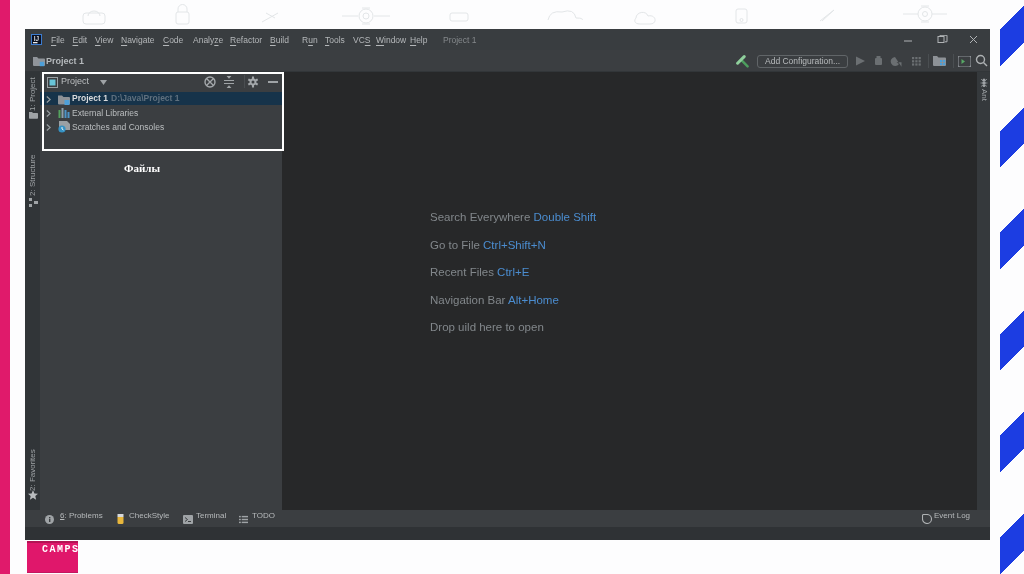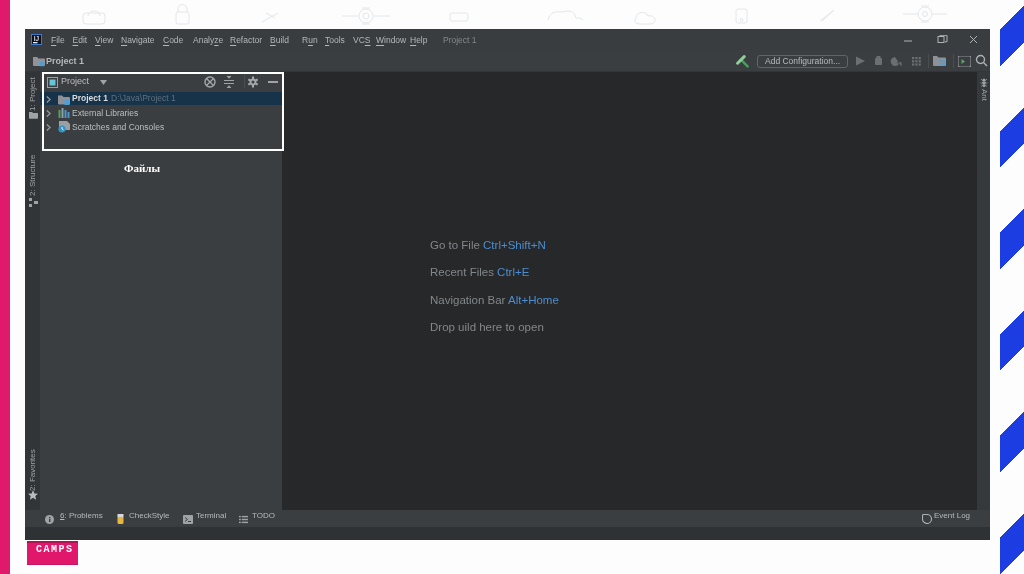--- a/index.html
+++ b/index.html
@@ -216,21 +216,21 @@
         <div class="abs" style="top:20px;left:6px;width:9px;height:13px;">
           <svg width="5" height="7" viewBox="0 0 5 7" style="margin-top:3.5px">
               <path d="M0.8 0.5 L4.2 3.5 L0.8 6.5" fill="none" stroke="#9aa0a3" stroke-width="1.1"></path>
             </svg>
         </div>
         <svg class="abs" style="left:18px;top:21.5px" width="12" height="11" viewBox="0 0 12 11">
           <path d="M0 1.5 h4 l1.5 1.5 H11 a1 1 0 0 1 1 1 V9.5 a1 1 0 0 1 -1 1 H1 a1 1 0 0 1 -1 -1 z" fill="#8e9297"></path>
           <rect x="6.5" y="6" width="5" height="5" fill="#4e9fd8"></rect>
         </svg>
         <span class="abs" style="left:32px;top:20px;font-size:8.5px;line-height:13px;color:#d8dadc;font-weight:bold;">Project 1</span>
-        <span class="abs" style="left:71px;top:20px;font-size:8.5px;line-height:13px;color:#5f707e;">D:\Java\Project 1</span>
+        <span class="abs" style="left:71px;top:20px;font-size:8.5px;line-height:13px;color:#5f707e;font-weight:bold;">D:\Java\Project 1</span>
 
         <div class="abs" style="top:34px;left:6px;width:9px;height:13px;">
           <svg width="5" height="7" viewBox="0 0 5 7" style="margin-top:3.5px">
               <path d="M0.8 0.5 L4.2 3.5 L0.8 6.5" fill="none" stroke="#9aa0a3" stroke-width="1.1"></path>
             </svg>
         </div>
         <svg class="abs" style="left:18px;top:35px" width="12" height="12" viewBox="0 0 12 12">
           <g>
             <rect x="0.5" y="3" width="2" height="8" fill="#55a25f"></rect>
             <rect x="3.5" y="1" width="2" height="10" fill="#8ea0ab"></rect>
@@ -265,20 +265,21 @@
             <path d="M1 1 L3 3 M7 1 L5 3 M0.5 5 h2 M5.5 5 h2 M1 8.5 L3 7 M7 8.5 L5 7" stroke="#9fa3a6" stroke-width="0.7" fill="none"></path>
           </g>
         </svg>
         <div class="abs vtext2" style="left:2.5px;top:17px;height:14px;">Ant</div>
       </div>
 
       <div class="abs" id="whitebox"></div>
 
       <div class="abs" style="left:99px;top:90px;color:#fff;font-weight:bold;font-size:11px;font-family:Liberation Serif, serif;">Файлы</div>
 
+      <div class="shrow" style="top:137px;"><span class="sh-label">Search Everywhere </span><span class="sh-key">Double Shift</span></div>
       <div class="shrow" style="top:164.5px;"><span class="sh-label">Go to File </span><span class="sh-key">Ctrl+Shift+N</span></div>
       <div class="shrow" style="top:192px;"><span class="sh-label">Recent Files </span><span class="sh-key">Ctrl+E</span></div>
       <div class="shrow" style="top:219.5px;"><span class="sh-label">Navigation Bar </span><span class="sh-key">Alt+Home</span></div>
       <div class="shrow" style="top:247px;"><span class="sh-label">Drop uild here to open</span></div>
     </div>
 
     <div class="abs" id="statusbar">
       <svg class="abs" style="left:20px;top:4.5px" width="9" height="9" viewBox="0 0 9 9">
         <circle cx="4.5" cy="4.5" r="4.5" fill="#9fa3a6"></circle>
         <rect x="4" y="2" width="1.4" height="1.4" fill="#3b3e41"></rect>
@@ -307,16 +308,16 @@
       </svg>
       <span class="sbitem" style="left:227px">TODO</span>
       <svg class="abs" style="left:897px;top:4px" width="10" height="10" viewBox="0 0 10 10">
         <path d="M5 0.5 a4.5 4.5 0 1 1 -4.5 4.5 V1.5 a1 1 0 0 1 1 -1 z" fill="none" stroke="#aeb1b3" stroke-width="1.1"></path>
       </svg>
       <span class="sbitem" style="left:909px">Event Log</span>
     </div>
     <div class="abs" id="bstrip"></div>
   </div>
 
-  <div class="abs" style="left:27px;top:541px;width:51px;height:24px;background:#e0176b;
+  <div class="abs" style="left:27px;top:541px;width:51px;height:32px;background:#e0176b;
       border-top:2px solid #b31354;border-bottom:1px solid #c2175f;color:#fff;font-family:'Liberation Mono',monospace;
-      font-weight:bold;font-size:10px;line-height:13px;letter-spacing:1.5px;padding-left:9px;">CAMPS</div>
+      font-weight:bold;font-size:10px;line-height:13px;letter-spacing:1.5px;padding-left:15px;">CAMPS</div>
 </div>
 
 </body></html>

